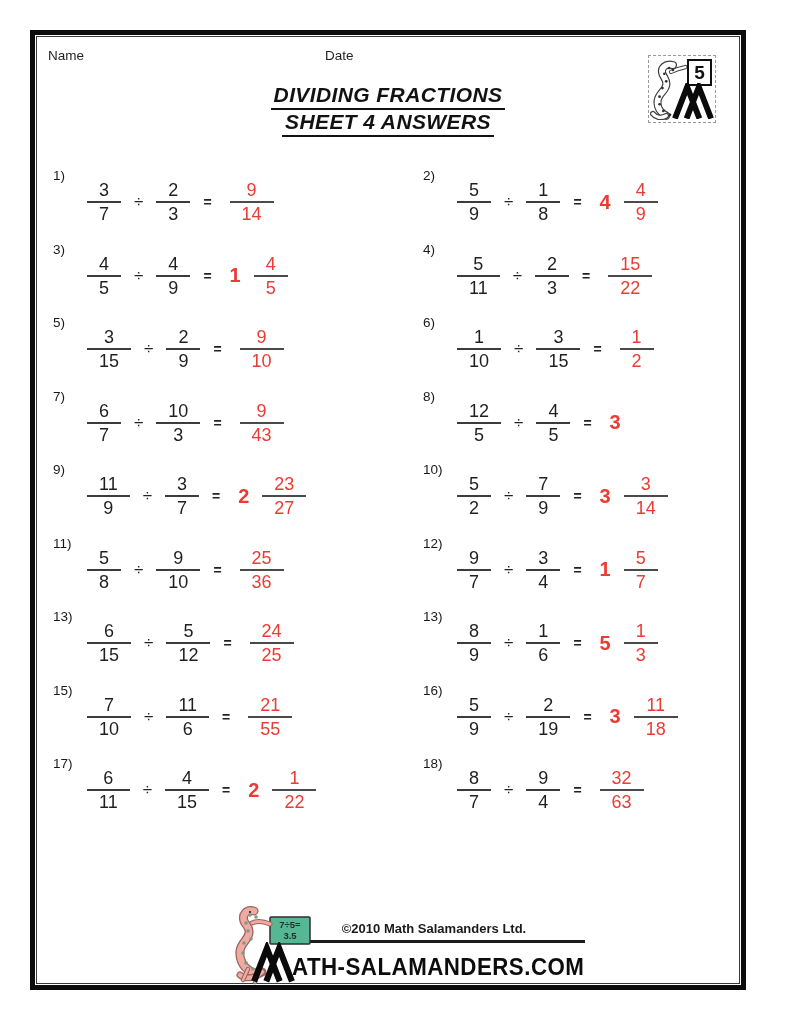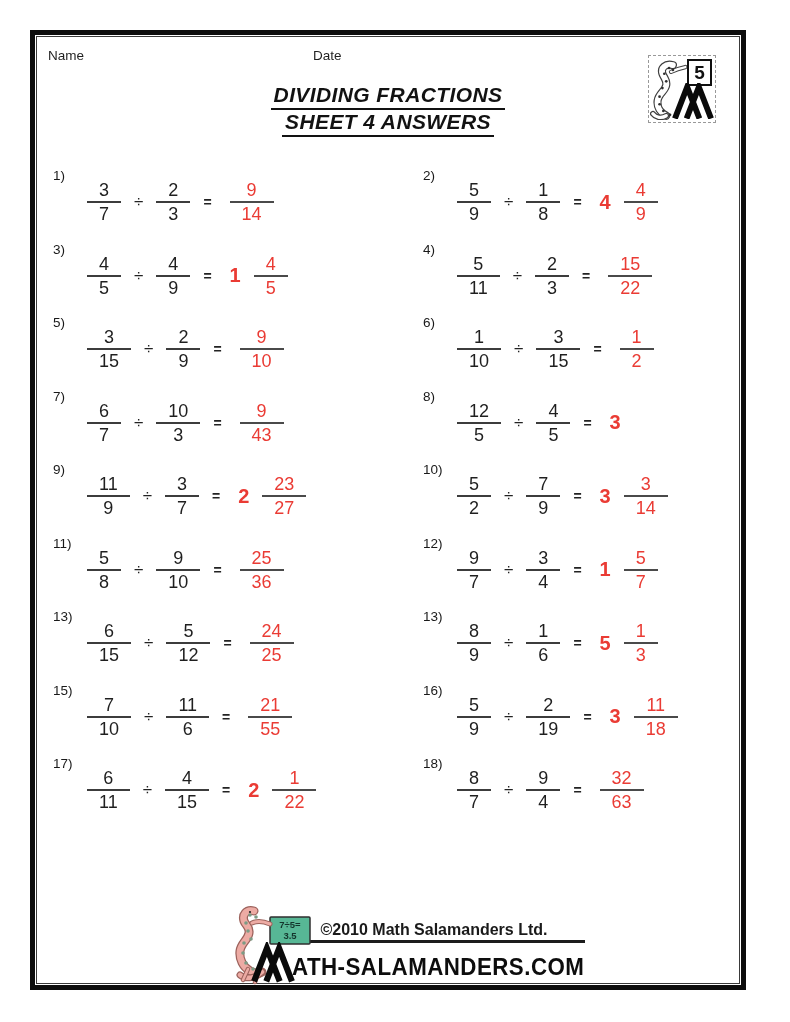--- a/index.html
+++ b/index.html
@@ -9,21 +9,21 @@
     color:#1f1f1f; overflow:hidden;
   }
   .frame {
     position:absolute; left:30px; top:30px; width:716px; height:960px;
     border:5px solid #0c0c0c; box-sizing:border-box;
   }
   .inner {
     position:absolute; inset:1px; border:1px solid #3a3a3a;
   }
   .name-label { position:absolute; left:11px; top:11px; font-size:13.5px; }
-  .date-label { position:absolute; left:276px; top:11px; font-size:13.5px; }
+  .date-label { position:absolute; left:288px; top:11px; font-size:13.5px; }
   .title-wrap { position:absolute; top:46px; left:0; right:0; text-align:center; }
   .title-line {
     display:inline-block; font-size:21px; font-weight:600; letter-spacing:.4px;
     color:#121212; border-bottom:2px solid #121212; padding:0 3px 1px;font-style:italic;
   }
   .title-line2 { }
 
   
   .grade-logo {
     position:absolute; left:611px; top:18px; width:68px; height:68px;
@@ -51,21 +51,21 @@
   .bar { align-self:stretch; height:2px; background:#3c3c3c; margin:1px 0; min-width:34px; }
   .op { font-size:17px; color:#222; }
   .eqs { font-size:14px; font-weight:600; color:#222; margin-right:5px; }
   .awhole { font-size:20px; font-weight:600; }
   .red, .red .fn, .red .fd { color:#ea3b34; }
   .red .bar { background:#4a4a4a; }
 
   
   .footer-copy {
     position:absolute; top:884px; left:92px; right:0; text-align:center;
-    font-size:16px; font-weight:600; color:#1a1a1a;
+    font-size:13px; font-weight:600; color:#1a1a1a;
   }
   .footer-line { position:absolute; top:903px; left:252px; width:296px; height:2.5px; background:#1c1c1c; }
   .mascot { position:absolute; left:193px; top:860px; width:108px; height:92px; z-index:1; }
   .site { position:absolute; left:214px; top:905px; display:flex; align-items:flex-end; z-index:2; }
   .site-m { width:44px; height:42px; }
   .site-text {
     font-size:24px; font-weight:700; color:#0d0d0d; letter-spacing:.5px;
     transform:scaleX(.93); transform-origin:left bottom; margin:0 0 3px -3px;
     white-space:nowrap;
   }

